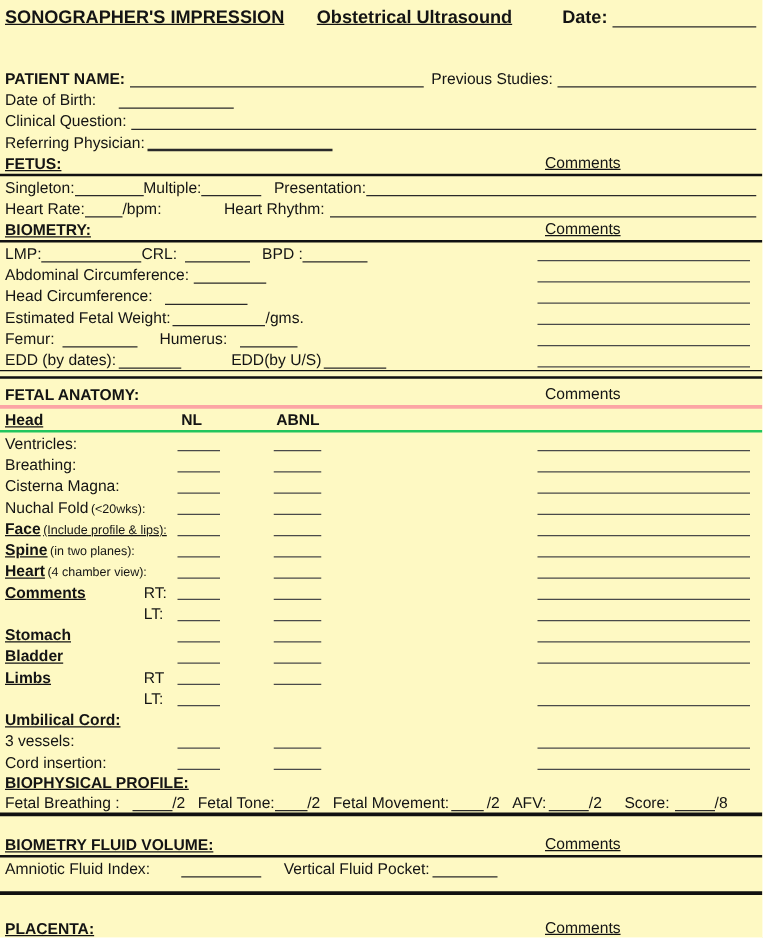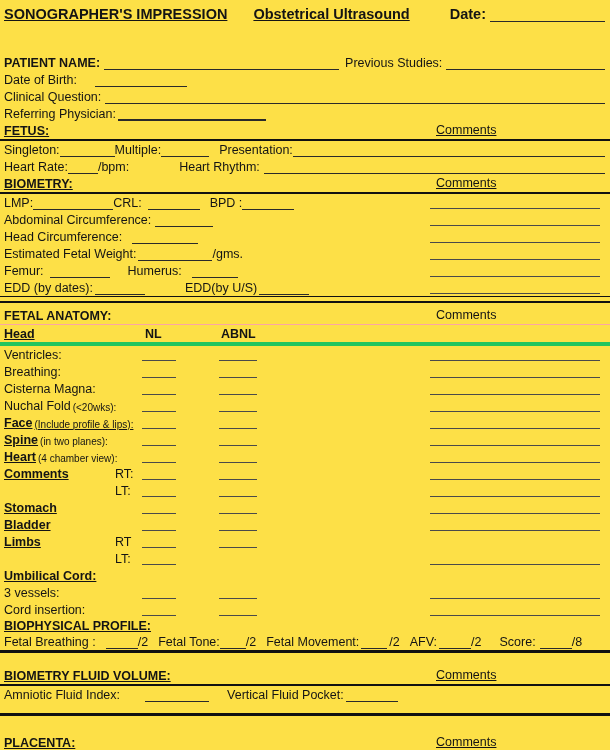--- a/index.html
+++ b/index.html
@@ -1,41 +1,41 @@
 <!DOCTYPE html>
 <html><head>
 <meta charset="utf-8">
 <style>
   html,body{margin:0;padding:0;background:#fff;}
-  .page{position:relative;width:610px;height:750px;background:#fde047;overflow:hidden;
+  .page{position:relative;width:610px;height:750px;background:#fef9c3;overflow:hidden;
         font-family:"Liberation Sans",sans-serif;font-size:12.5px;color:#141414;}
   .row{position:relative;display:flex;align-items:flex-end;height:16px;padding:0 5px 1px 4px;white-space:nowrap;}
   .b{font-weight:bold;}
   .u{text-decoration:underline;}
   .sm{font-size:10px;}
   .title-row{height:17px;padding-top:5px;font-size:14.5px;}
   .title-row .sp{width:26px;}
   .title-row .sp2{width:40px;}
   .blank{display:inline-block;border-bottom:1.5px solid #2a2a2a;height:11px;flex:0 0 auto;}
   .grow{flex:1 1 auto;}
   .gap2{width:2px;flex:0 0 auto;} .gap4{width:4px;flex:0 0 auto;} .gap6{width:6px;flex:0 0 auto;}
   .gap10{width:10px;flex:0 0 auto;} .gap18{width:18px;flex:0 0 auto;} .gap25{width:25px;flex:0 0 auto;}
   .gap40{width:40px;flex:0 0 auto;} .gap50{width:50px;flex:0 0 auto;}
   .sec{border-bottom:2px solid #111;font-weight:bold;}
-  .sec3{border-bottom:1px solid #fca5a5;font-weight:bold;}
+  .sec3{border-bottom:3px solid #fca5a5;font-weight:bold;}
   .comments{position:absolute;left:436px;bottom:2px;font-weight:normal;text-decoration:underline;}
   .cblank{position:absolute;left:430px;right:10px;bottom:2px;border-bottom:1.5px solid #4a4a4a;height:0;}
   .nlblank{position:absolute;left:142px;width:34px;bottom:2px;border-bottom:1.5px solid #4a4a4a;height:0;}
   .abblank{position:absolute;left:219px;width:38px;bottom:2px;border-bottom:1.5px solid #4a4a4a;height:0;}
   .sub{position:absolute;left:115px;bottom:1px;}
   .nlhdr{position:absolute;left:145px;bottom:1px;font-weight:bold;}
   .abhdr{position:absolute;left:221px;bottom:1px;font-weight:bold;}
   .div-double{height:4px;border-top:1px solid #111;border-bottom:2px solid #111;margin-top:0;}
   .rule3{height:0;border-top:3px solid #111;}
-  .colhdr{border-bottom:4px solid #22c55e;}
+  .colhdr{border-bottom:2px solid #22c55e;}
   .mt14{margin-top:14px;} .mt18{margin-top:18px;} .mt17{margin-top:31px;} .mt10{margin-top:10px;} .mt4{margin-top:4px;}
   .bb3{border-bottom:3px solid #111;}
 </style>
 </head>
 <body>
 
 <div class="page">
 
   <div class="row title-row">
     <span class="b u">SONOGRAPHER'S IMPRESSION</span>

